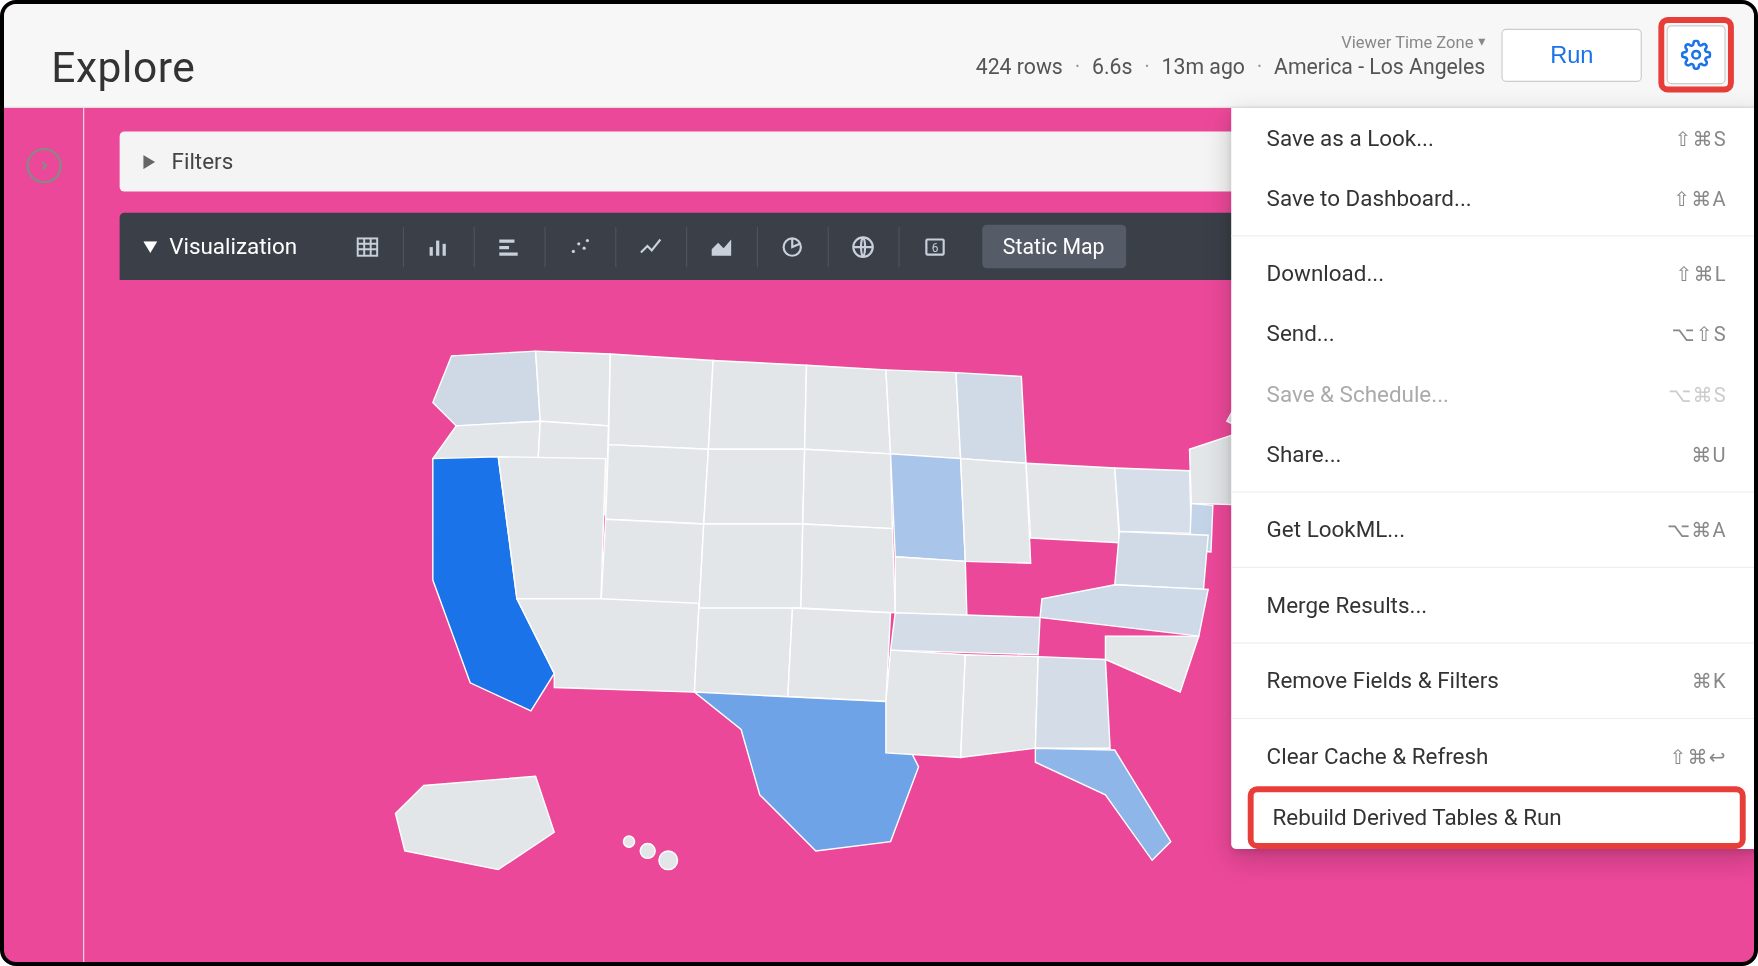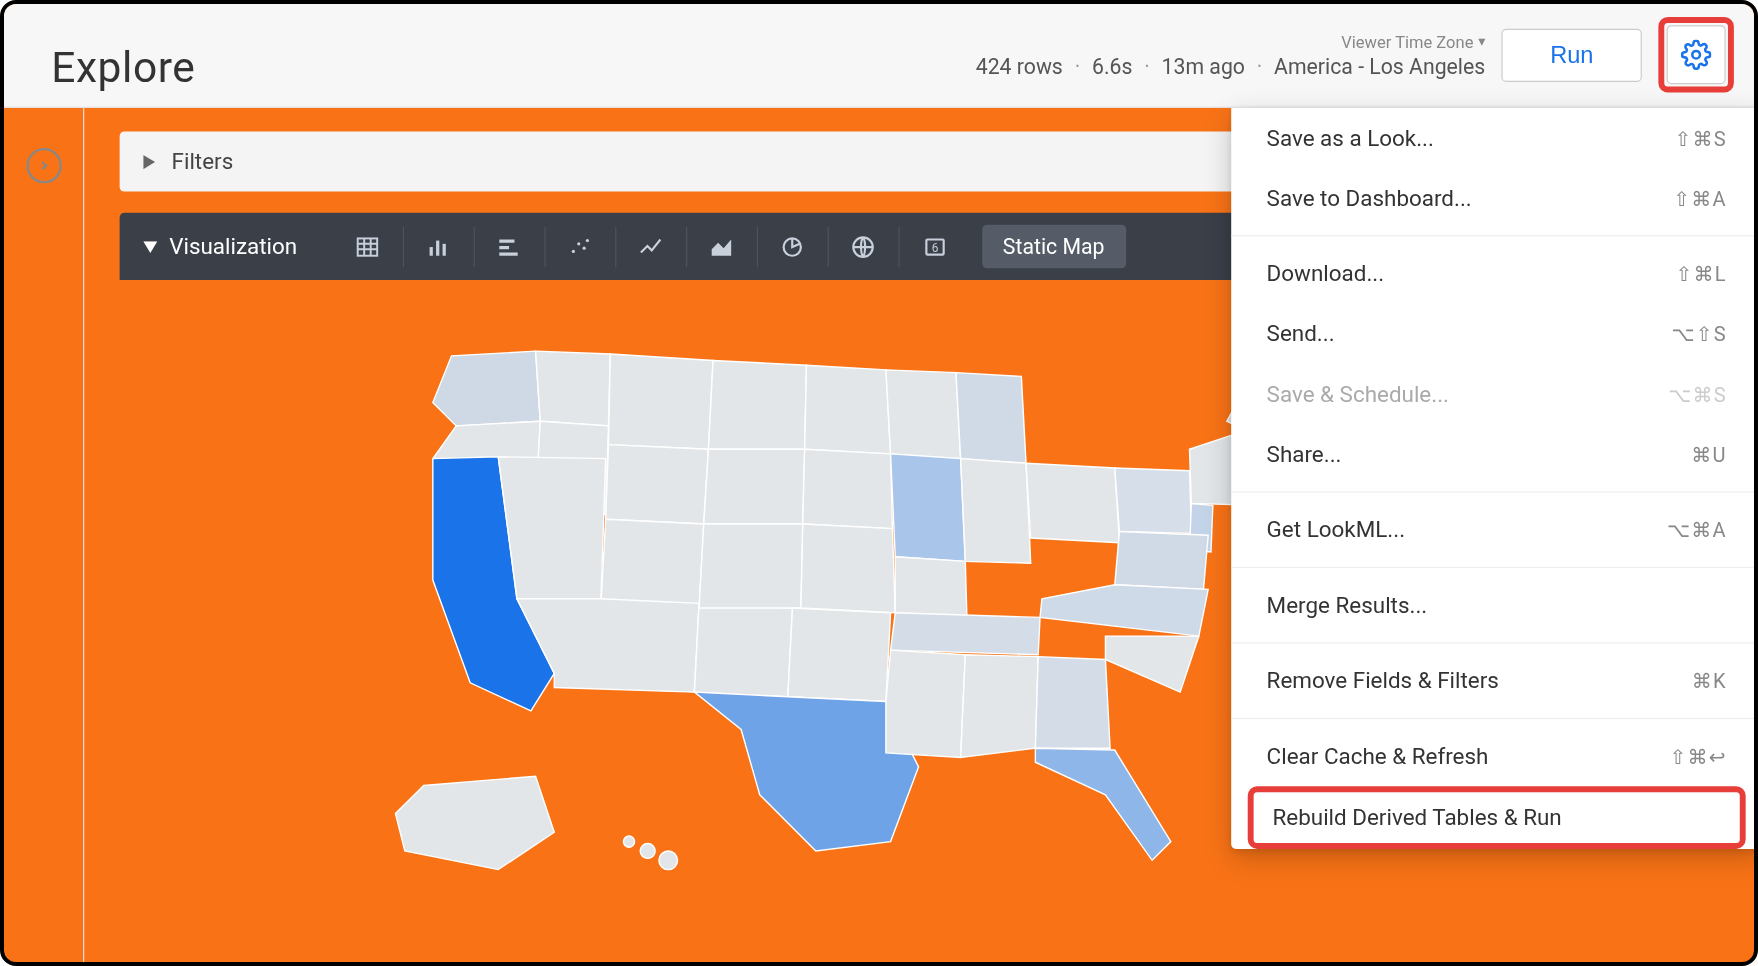--- a/index.html
+++ b/index.html
@@ -1,17 +1,17 @@
 <!DOCTYPE html>
 <html><head>
 <meta charset="utf-8">
 <style>
   * { box-sizing: border-box; margin: 0; padding: 0; }
   html, body { width: 1758px; height: 966px; font-family: -apple-system, BlinkMacSystemFont, "Segoe UI", Roboto, sans-serif; background: #fff; }
-  .frame { width: 1758px; height: 966px; background: #f97316; border: 4px solid #000; border-radius: 16px; position: relative; overflow: hidden; }
+  .frame { width: 1758px; height: 966px; background: #ec4899; border: 4px solid #000; border-radius: 16px; position: relative; overflow: hidden; }
   .inner { transform: scale(1.18); transform-origin: top left; width: 1490px; height: 818px; }
   .header { height: 88px; background: #f7f7f7; border-bottom: 1px solid #e0e0e0; display: flex; align-items: flex-end; padding: 0 24px 12px 40px; position: relative; }
   .page-title { font-size: 36px; font-weight: 400; color: #333; flex: 1; font-family: "Google Sans", "Product Sans", Roboto, sans-serif; letter-spacing: 0.5px; }
   .header-right { display: flex; align-items: center; gap: 14px; font-size: 18px; color: #555; position: relative; }
   .stats { display: flex; align-items: center; gap: 10px; color: #555; font-size: 18px; }
   .tz-wrap { display: flex; flex-direction: column; align-items: flex-end; gap: 2px; }
   .tz-label { font-size: 14px; color: #888; display: flex; align-items: center; gap: 4px; cursor: pointer; }
   .tz-value { font-size: 18px; color: #555; }
   .run-btn { border: 1px solid #ccc; background: #fff; color: #1a73e8; font-size: 20px; font-weight: 500; padding: 10px 40px; border-radius: 4px; cursor: pointer; }
   .gear-btn { width: 50px; height: 50px; border: 1px solid #ccc; background: #fff; border-radius: 4px; display: flex; align-items: center; justify-content: center; cursor: pointer; }

